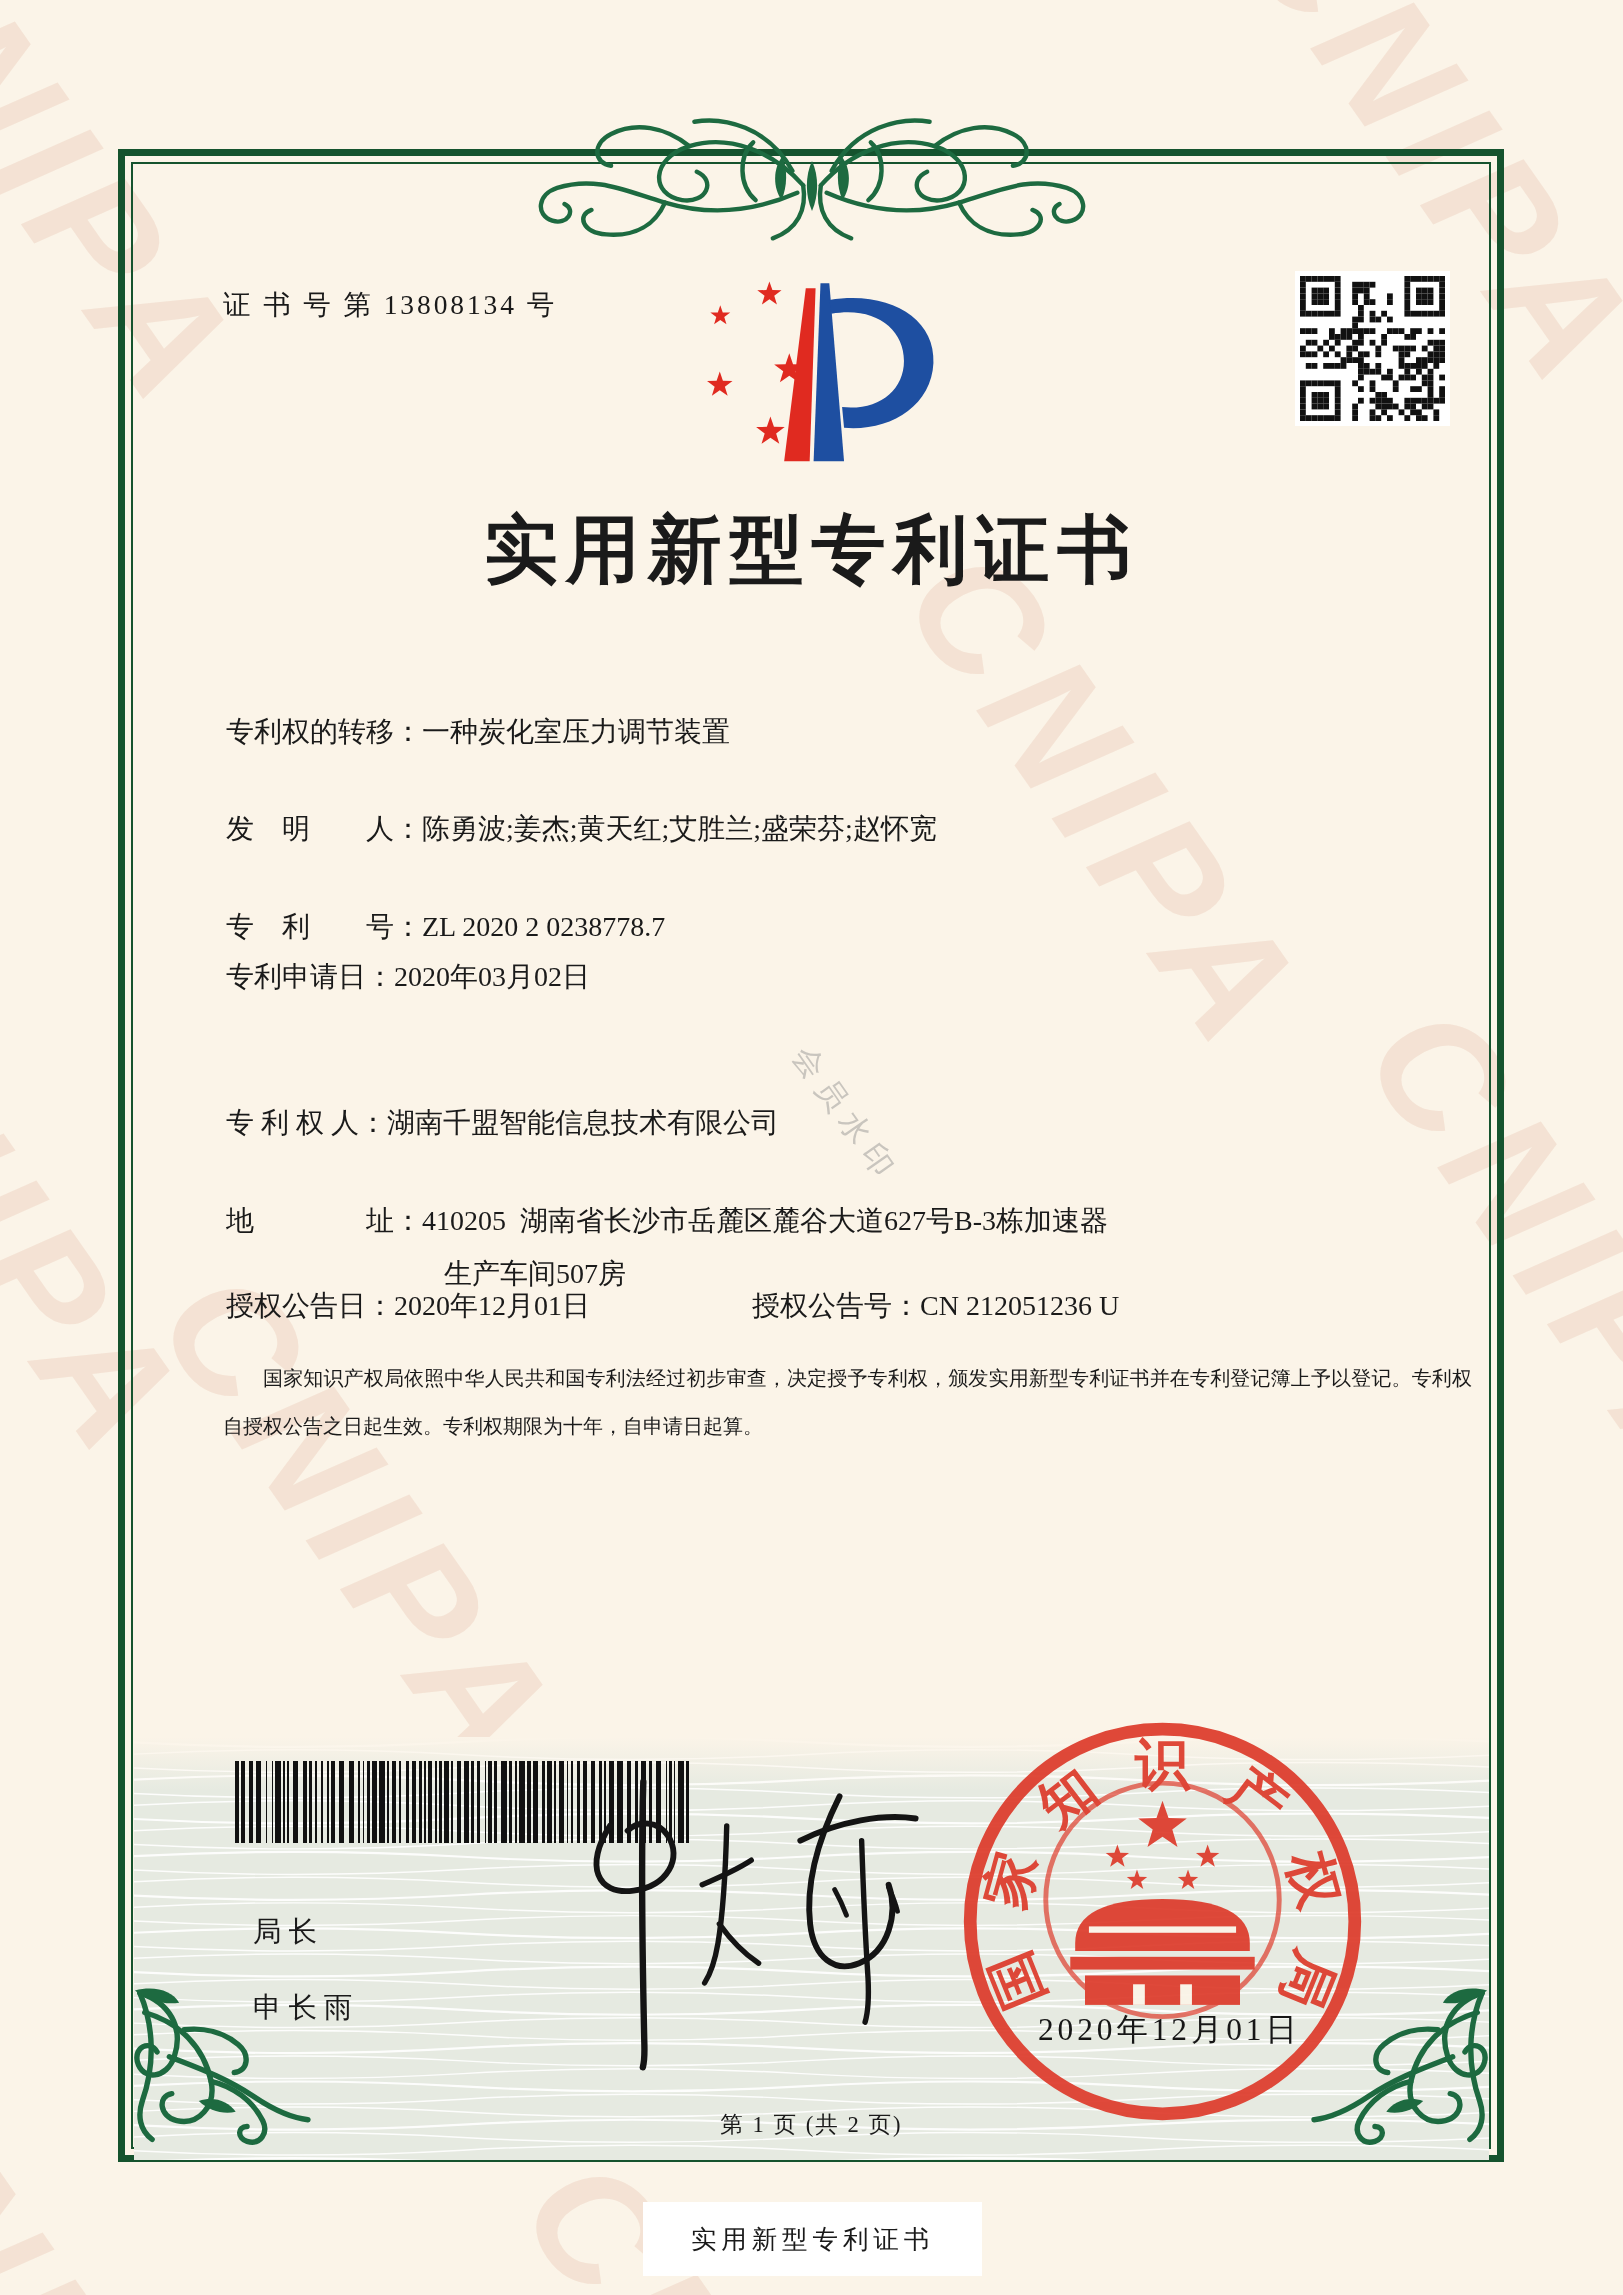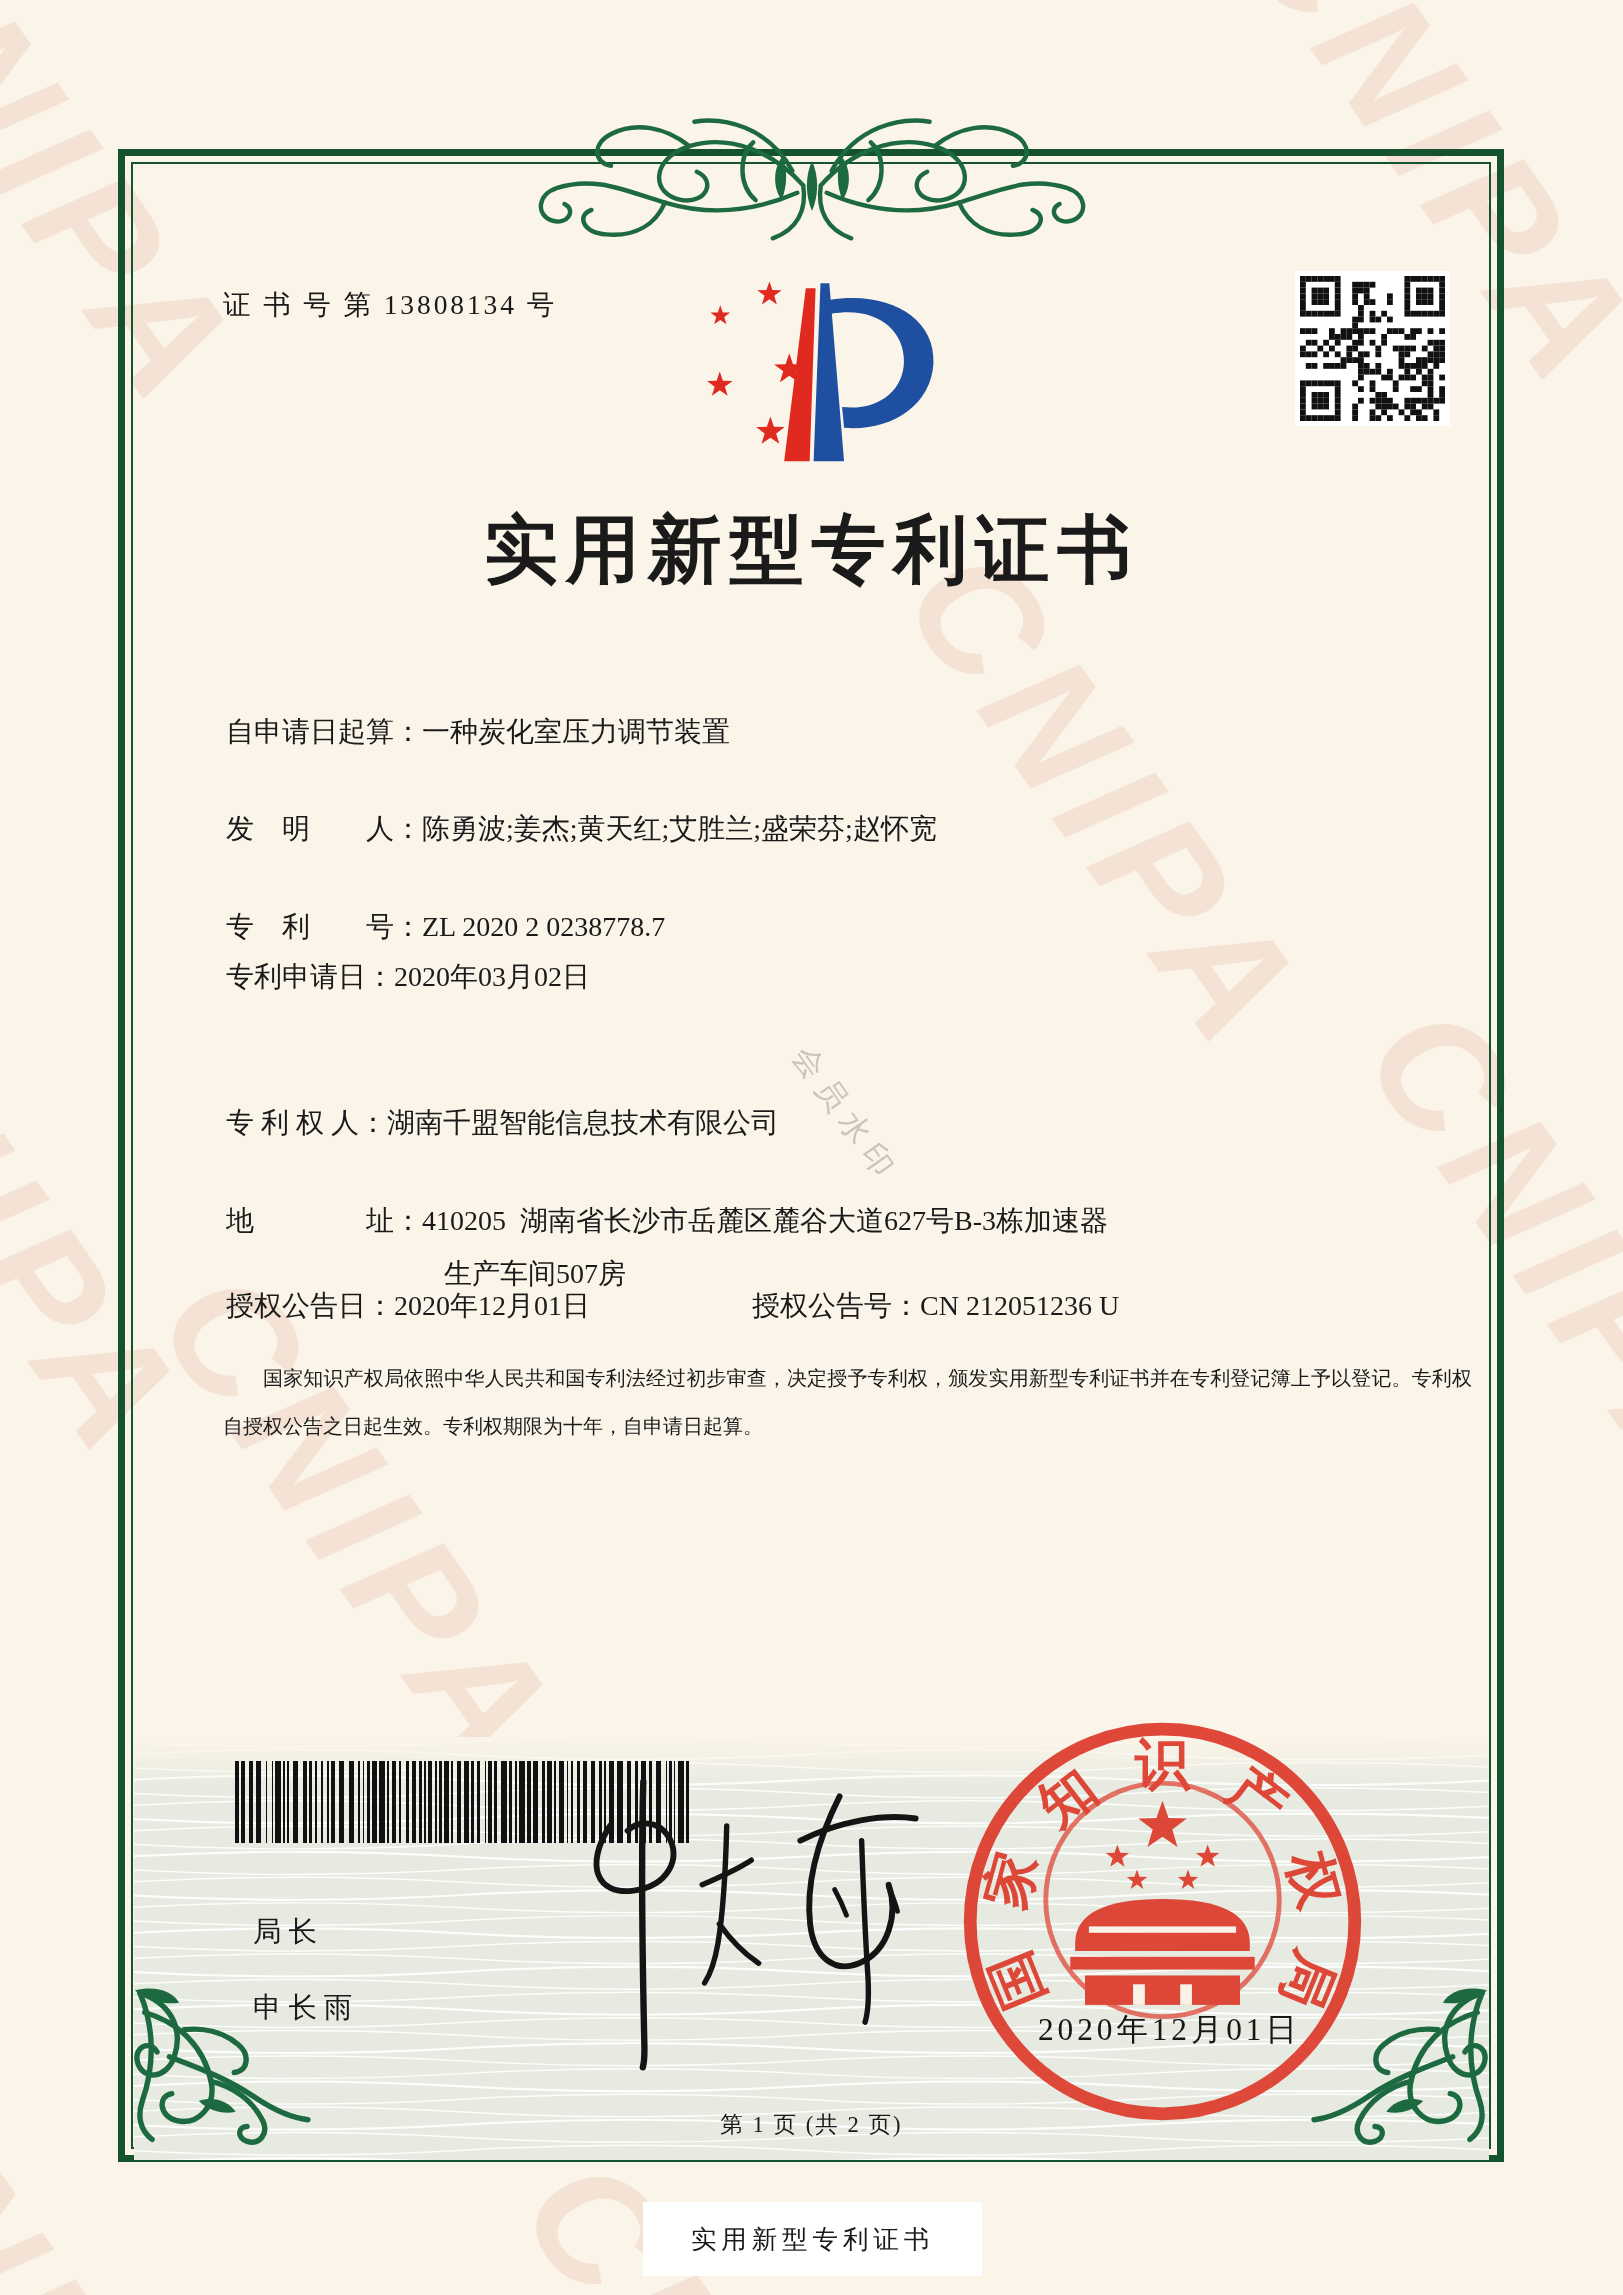--- a/index.html
+++ b/index.html
@@ -487,21 +487,21 @@
       <rect x="18" y="24" width="1" height="1" fill="#111"></rect>
       <rect x="20" y="24" width="1" height="1" fill="#111"></rect>
       <rect x="21" y="24" width="1" height="1" fill="#111"></rect>
       <rect x="23" y="24" width="1" height="1" fill="#111"></rect>
     </svg>
 </div>
 
 <div class="title">实用新型专利证书</div>
 
 <div class="row" style="top:713px;">
-  <span class="lab">自申请日起算：</span><span class="val">一种炭化室压力调节装置</span>
+  <span class="lab">专利权的转移：</span><span class="val">一种炭化室压力调节装置</span>
 </div>
 <div class="row" style="top:810px;">
   <span class="lab">发　明　　人：</span><span class="val">陈勇波;姜杰;黄天红;艾胜兰;盛荣芬;赵怀宽</span>
 </div>
 <div class="row" style="top:908px;">
   <span class="lab">专　利　　号：</span><span class="val">ZL 2020 2 0238778.7</span>
 </div>
 <div class="row" style="top:958px;">
   <span class="lab">专利申请日：</span><span class="val">2020年03月02日</span>
 </div>

